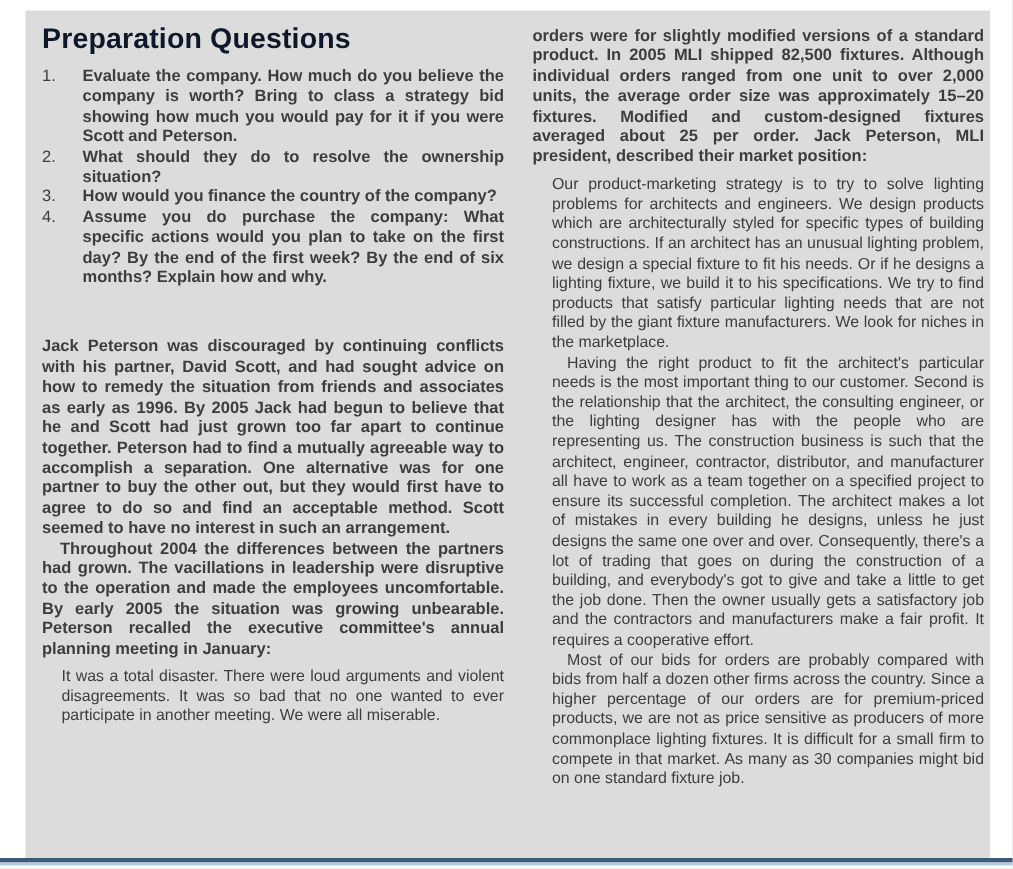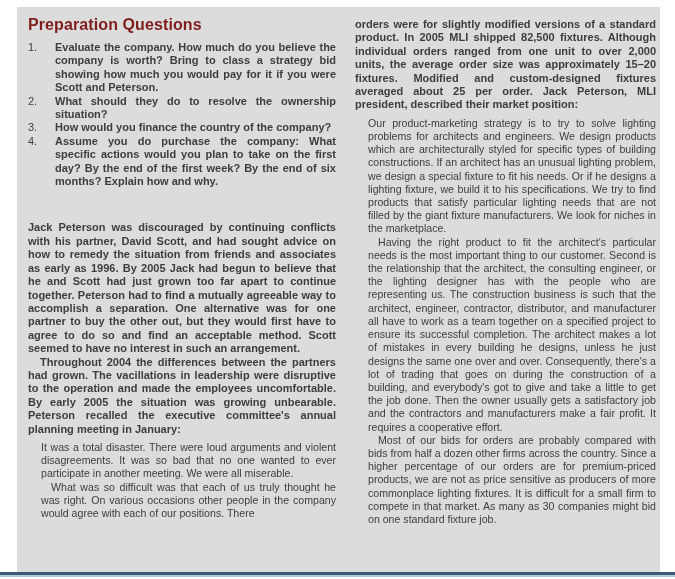--- a/index.html
+++ b/index.html
@@ -11,21 +11,21 @@
   .page {
     position:absolute; left:17px; top:7px; width:643px; height:565px;
     background:#dcdcdc; overflow:hidden;
   }
   .col { position:absolute; top:0; color:#3d3d3d; }
   .col-left  { left:11px;  width:308px; }
   .col-right { left:338px; width:301px; }
 
   .heading {
     margin:9px 0 7px 0;
-    font-size:16px; font-weight:bold; color:#7f1d1d;
+    font-size:19px; font-weight:bold; color:#0f172a;
     letter-spacing:0.1px;
   }
   .body-text { font-size:11px; line-height:13.4px; text-align:justify;font-weight:bold; }
   .q-row  { display:flex; }
   .q-num  { flex:none; width:27px; font-size:11px; line-height:13.4px; }
   .q-text { flex:1; }
   .para      { margin:0; }
   .para-gap  { margin-top:33px; }
   .indent    { text-indent:12px; }
   .quote {
@@ -60,21 +60,20 @@
     </div>
     <div class="q-row">
       <span class="q-num">4.</span>
       <span class="q-text body-text">Assume you do purchase the company: What specific actions would you plan to take on the first day? By the end of the first week? By the end of six months? Explain how and why.</span>
     </div>
 
     <p class="para para-gap body-text">Jack Peterson was discouraged by continuing conflicts with his partner, David Scott, and had sought advice on how to remedy the situation from friends and associates as early as 1996. By 2005 Jack had begun to believe that he and Scott had just grown too far apart to continue together. Peterson had to find a mutually agreeable way to accomplish a separation. One alternative was for one partner to buy the other out, but they would first have to agree to do so and find an acceptable method. Scott seemed to have no interest in such an arrangement.</p>
     <p class="para indent body-text">Throughout 2004 the differences between the partners had grown. The vacillations in leadership were disruptive to the operation and made the employees uncomfortable. By early 2005 the situation was growing unbearable. Peterson recalled the executive committee's annual planning meeting in January:</p>
 
     <p class="para quote">It was a total disaster. There were loud arguments and violent disagreements. It was so bad that no one wanted to ever participate in another meeting. We were all miserable.</p>
-    <p class="para quote q-indent">What was so difficult was that each of us truly thought he was right. On various occasions other people in the company would agree with each of our positions. There</p>
   </div>
 
   <div class="col col-right">
     <p class="para para-top body-text">orders were for slightly modified versions of a standard product. In 2005 MLI shipped 82,500 fixtures. Although individual orders ranged from one unit to over 2,000 units, the average order size was approximately 15–20 fixtures. Modified and custom-designed fixtures averaged about 25 per order. Jack Peterson, MLI president, described their market position:</p>
 
     <p class="para quote">Our product-marketing strategy is to try to solve lighting problems for architects and engineers. We design products which are architecturally styled for specific types of building constructions. If an architect has an unusual lighting problem, we design a special fixture to fit his needs. Or if he designs a lighting fixture, we build it to his specifications. We try to find products that satisfy particular lighting needs that are not filled by the giant fixture manufacturers. We look for niches in the marketplace.</p>
     <p class="para quote q-indent">Having the right product to fit the architect's particular needs is the most important thing to our customer. Second is the relationship that the architect, the consulting engineer, or the lighting designer has with the people who are representing us. The construction business is such that the architect, engineer, contractor, distributor, and manufacturer all have to work as a team together on a specified project to ensure its successful completion. The architect makes a lot of mistakes in every building he designs, unless he just designs the same one over and over. Consequently, there's a lot of trading that goes on during the construction of a building, and everybody's got to give and take a little to get the job done. Then the owner usually gets a satisfactory job and the contractors and manufacturers make a fair profit. It requires a cooperative effort.</p>
     <p class="para quote q-indent">Most of our bids for orders are probably compared with bids from half a dozen other firms across the country. Since a higher percentage of our orders are for premium-priced products, we are not as price sensitive as producers of more commonplace lighting fixtures. It is difficult for a small firm to compete in that market. As many as 30 companies might bid on one standard fixture job.</p>
 
   </div>

